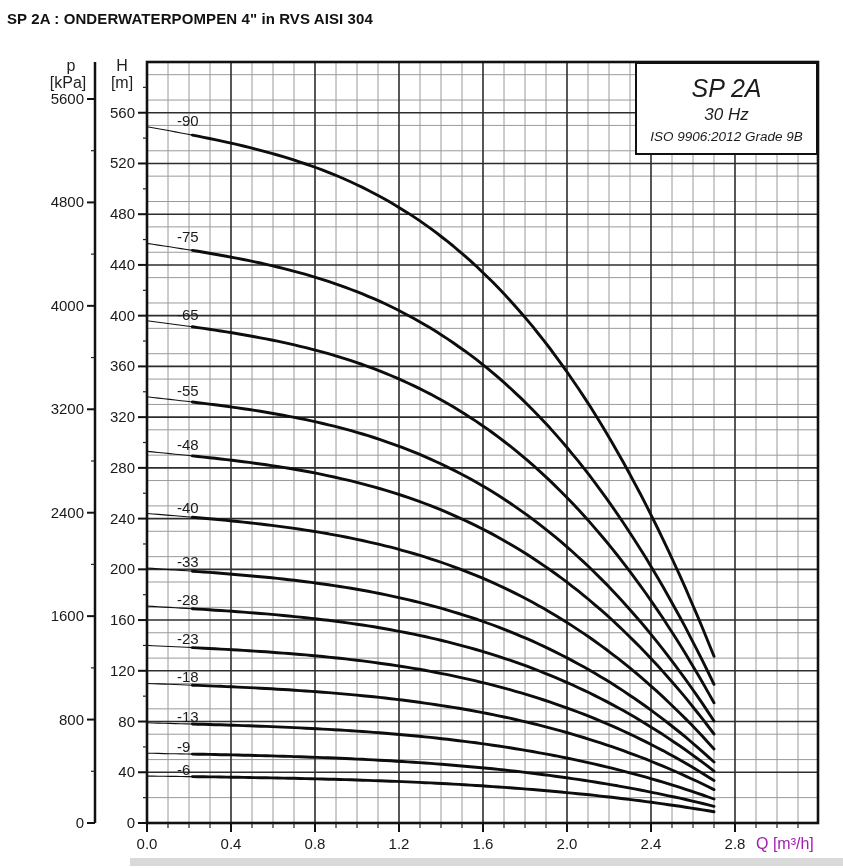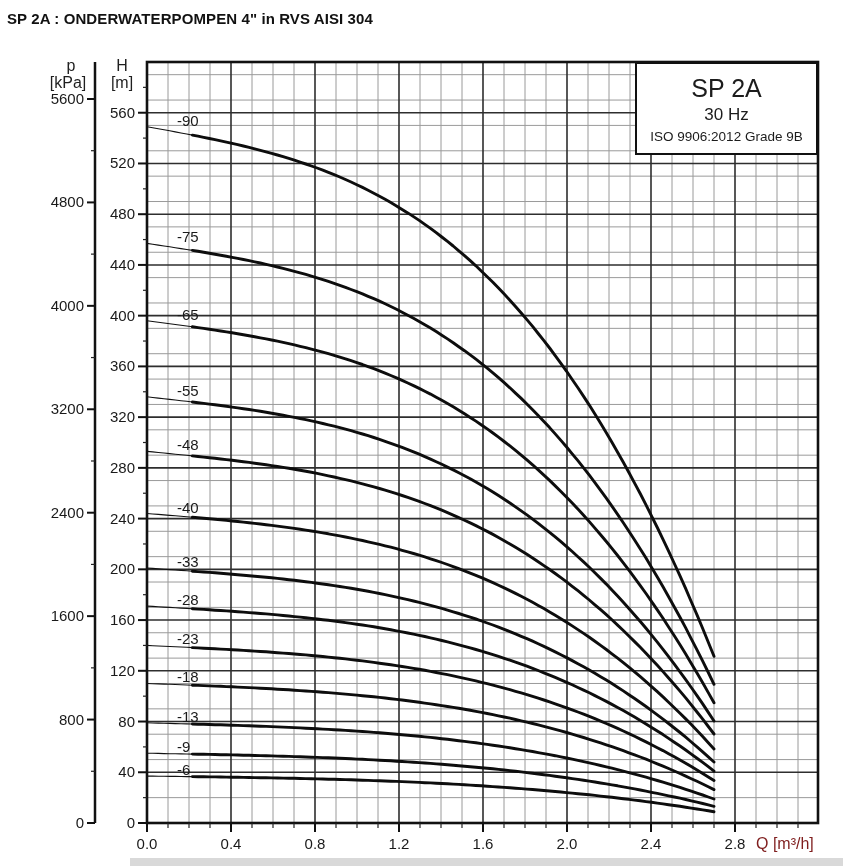--- a/index.html
+++ b/index.html
@@ -1,24 +1,24 @@
 <!DOCTYPE html>
 <html><head>
 <meta charset="utf-8">
 <style>
   html,body{margin:0;padding:0;background:#ffffff;}
   body{width:843px;height:868px;position:relative;font-family:"Liberation Sans",sans-serif;color:#1a1a1a;overflow:hidden;}
   .page-title{position:absolute;left:7px;top:10px;font-size:15px;font-weight:bold;letter-spacing:0.1px;color:#111;}
   .chart-svg{position:absolute;left:0;top:0;}
   .axis-head{position:absolute;text-align:center;font-size:16px;color:#1f1f1f;line-height:16px;}
-  .legend-box{position:absolute;left:635px;top:62px;width:183px;height:93px;background:#fff;border:2.5px solid #111;box-sizing:border-box;display:flex;flex-direction:column;align-items:center;justify-content:flex-start;padding-top:9px;}
+  .legend-box{position:absolute;left:635px;top:62px;width:183px;height:93px;background:#fff;border:2.5px solid #111;box-sizing:border-box;display:flex;flex-direction:column;align-items:center;justify-content:flex-start;padding-top:9px;font-style:italic;}
   .legend-model{font-size:25px;line-height:30px;color:#1c1c1c;}
   .legend-freq{font-size:17px;line-height:24px;color:#1c1c1c;}
   .legend-std{font-size:13.5px;line-height:19px;color:#1c1c1c;}
-  .q-axis-label{position:absolute;left:756px;top:835px;font-size:16px;color:#7f1d1d;text-align:right;}
+  .q-axis-label{position:absolute;left:756px;top:835px;font-size:16px;color:#a21caf;text-align:right;}
   .bottom-strip{position:absolute;left:130px;top:858px;width:713px;height:8px;background:#d9d9d9;}
 </style>
 </head>
 <body>
 
 <div class="page-title">SP 2A : ONDERWATERPOMPEN 4" in RVS AISI 304</div>
 
 <svg id="curve-svg" class="chart-svg" width="843" height="868">
     <g>
       <line x1="168" y1="62" x2="168" y2="823" stroke="#9a9a9a" stroke-width="1"></line>

